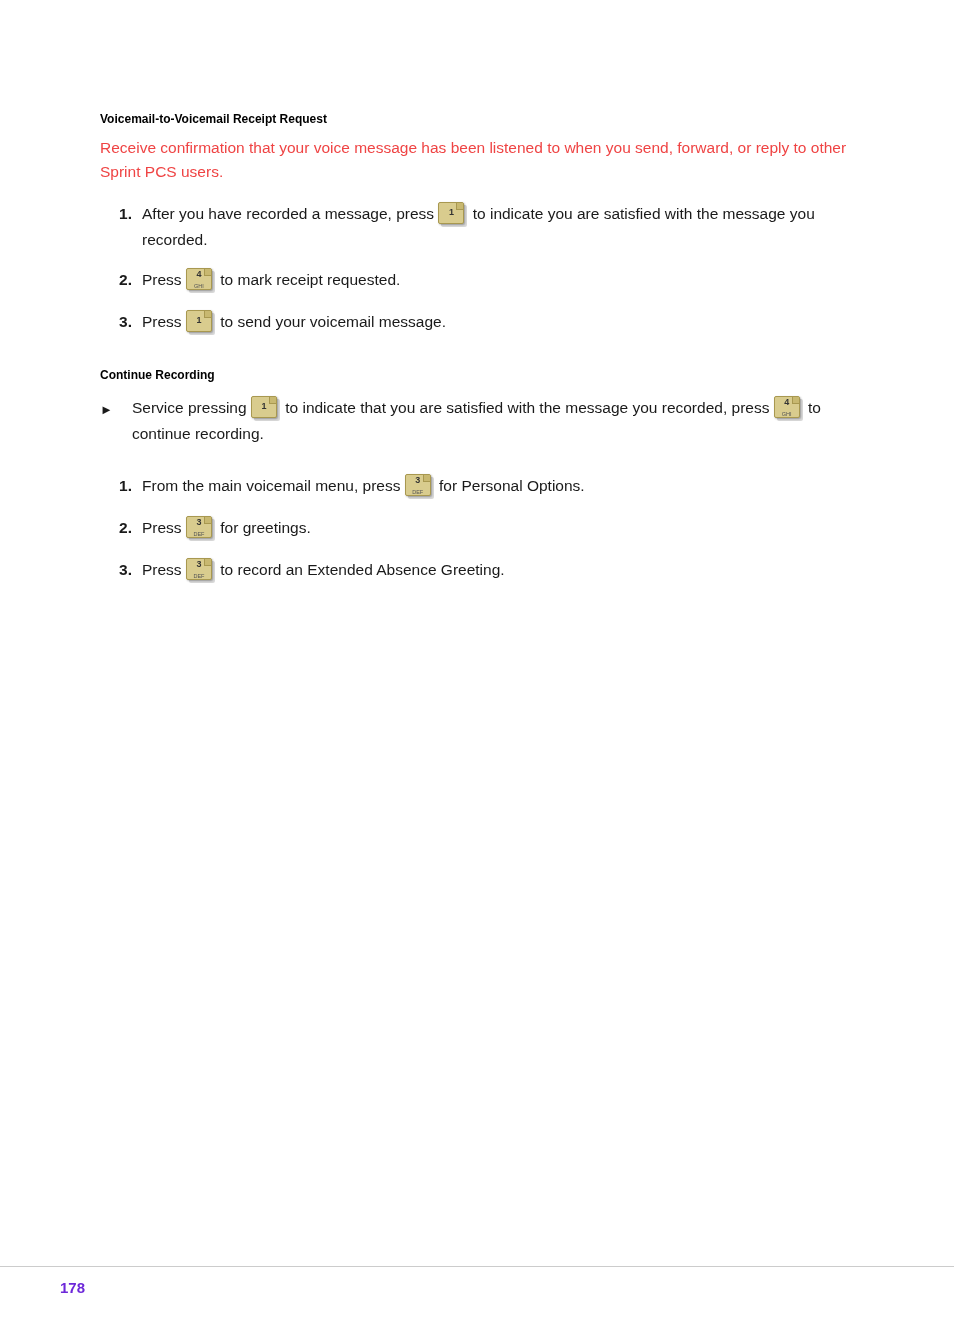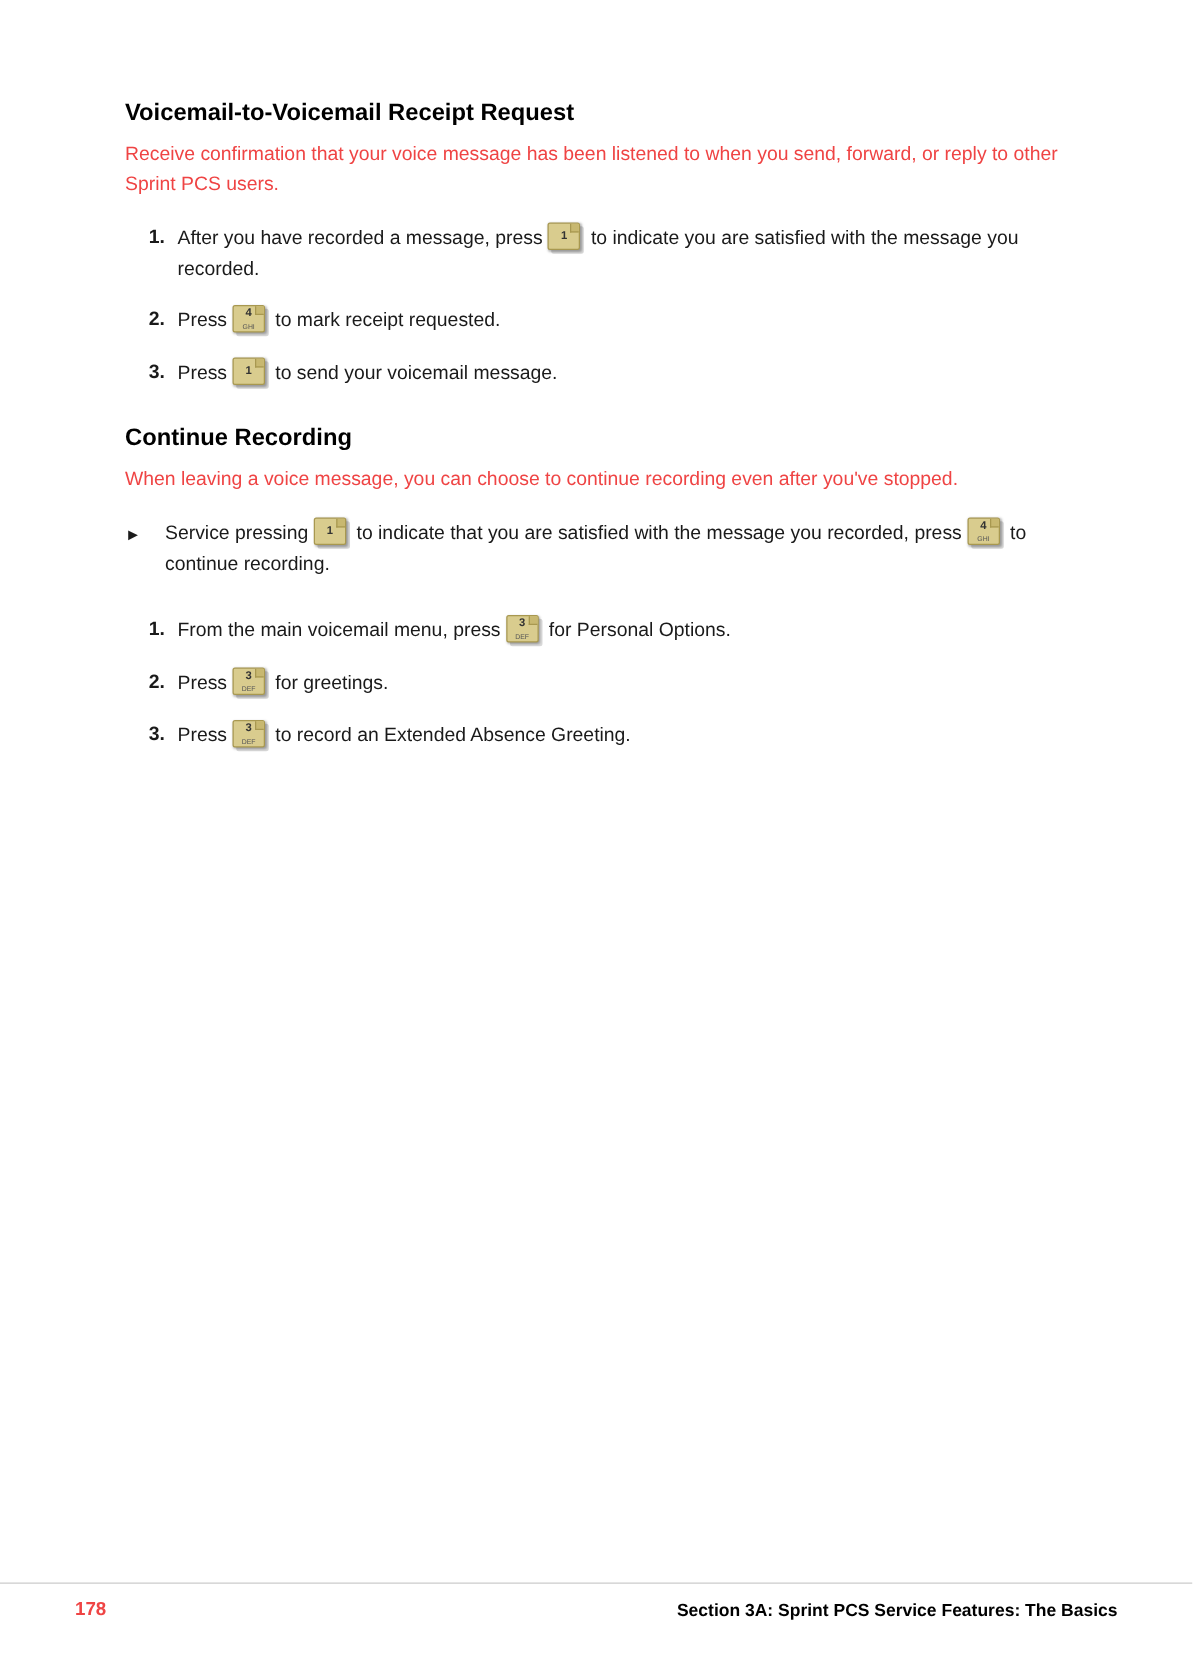--- a/index.html
+++ b/index.html
@@ -18,24 +18,25 @@
       position: relative;
     }
 
     .page {
       padding: 80px 100px 60px 100px;
       min-height: 1336px;
       position: relative;
     }
 
     .section-title {
-      font-size: 19px;
+      font-size: 12px;
       font-weight: bold;
       margin-bottom: 10px;
       color: #000;
+      margin-top: 32px;
     }
 
     .section-body {
       font-size: 15.5px;
       line-height: 1.55;
       margin-bottom: 18px;
       color: #ef4444;
     }
 
     .numbered-list {
@@ -151,21 +152,21 @@
       justify-content: space-between;
       align-items: center;
       padding: 0 60px;
       border-top: 1px solid #ccc;
       padding-top: 12px;
     }
 
     .footer-page-num {
       font-size: 15px;
       font-weight: bold;
-      color: #ef4444;
+      color: #6d28d9;
     }
 
     .footer-section-title {
       font-size: 14px;
       font-weight: bold;
       color: #000;
     }
   </style>
 </head>
 <body>
@@ -215,21 +216,20 @@
             </span>
           </span>
           <span>to send your voicemail message.</span>
         </span>
       </li>
     </ol>
   </div>
 
   <div class="section-block">
     <div class="section-title">Continue Recording</div>
-    <div class="section-body">When leaving a voice message, you can choose to continue recording even after you've stopped.</div>
 
     <ul class="bullet-list">
       <li>
         <span class="bullet-arrow">►</span>
         <span class="list-content">
           <span>Service pressing </span>
           <span class="key-wrapper">
             <span class="key-shadow"></span>
             <span class="key-inner">
               <span>1</span>
@@ -292,16 +292,15 @@
             </span>
           </span>
           <span> to record an Extended Absence Greeting.</span>
         </span>
       </li>
     </ol>
   </div>
 
   <div class="page-footer">
     <span class="footer-page-num">178</span>
-    <span class="footer-section-title">Section 3A: Sprint PCS Service Features: The Basics</span>
   </div>
 
 </div>
 
 </body></html>

